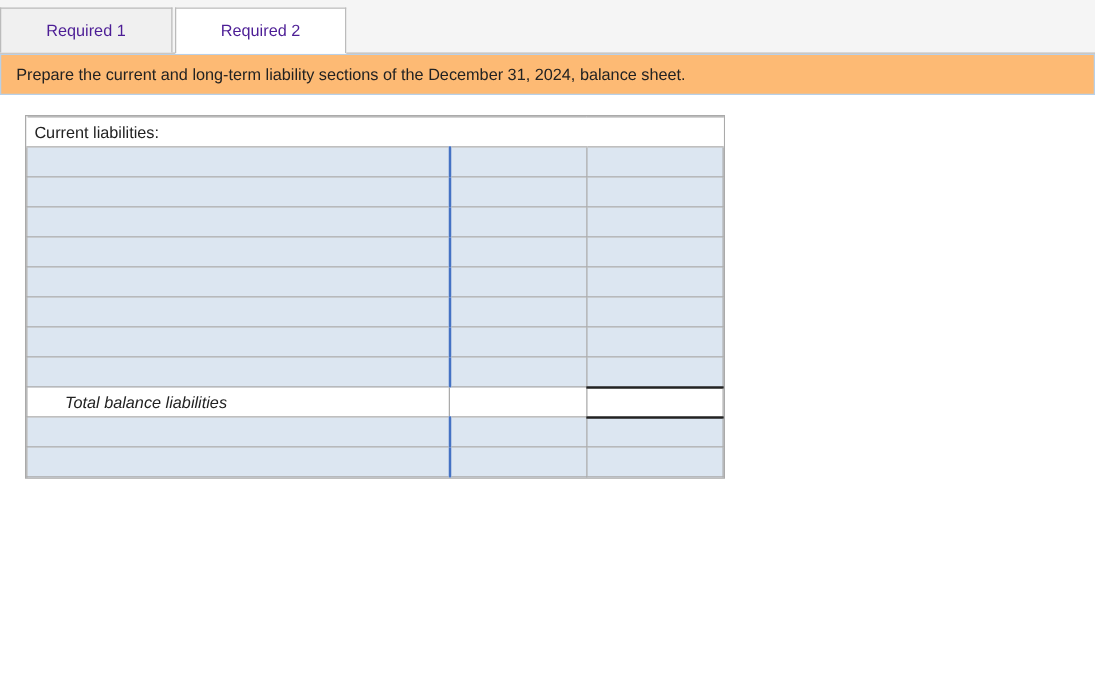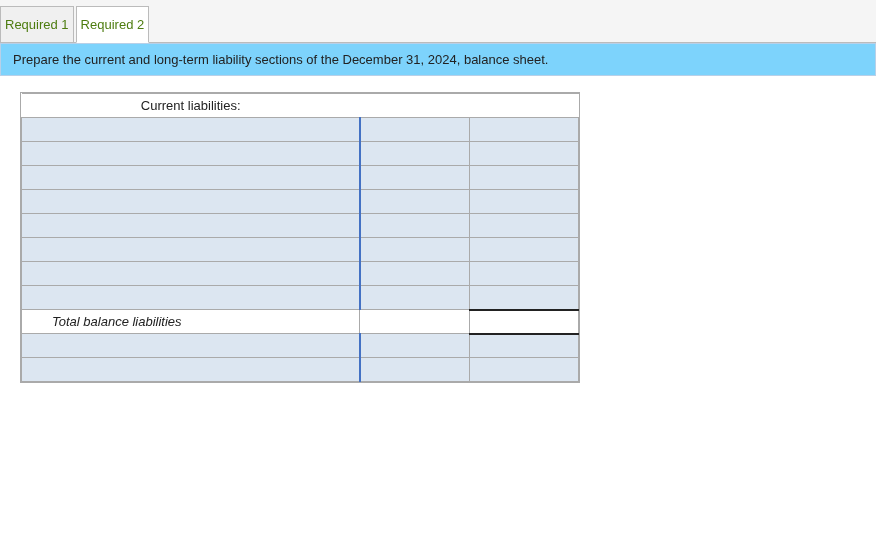--- a/index.html
+++ b/index.html
@@ -15,41 +15,41 @@
 
     
     .tabs {
       display: flex;
       border-bottom: 1px solid #bbb;
       padding: 0;
       background: #f5f5f5;
     }
 
     .tab {
-      padding: 10px 4px;
+      padding: 10px 36px;
       border: 1px solid #bbb;
       border-bottom: none;
       background: #f0f0f0;
       cursor: pointer;
       font-size: 13px;
-      color: #4d7c0f;
+      color: #4c1d95;
       margin-right: 2px;
       margin-top: 6px;
     }
 
     .tab.active {
       background: #fff;
       border-bottom: 1px solid #fff;
       margin-bottom: -1px;
       font-weight: normal;
     }
 
     
     .instruction-bar {
-      background: #7dd3fc;
+      background: #fdba74;
       border: 1px solid #b8d0e8;
       padding: 8px 12px;
       font-size: 13px;
       color: #222;
       margin: 0;
     }
 
     
     .content {
       padding: 16px 20px;
@@ -100,21 +100,20 @@
 
     .bs-table .amount-col2 {
       width: 110px;
     }
 
     .section-header td {
       font-weight: normal;
       background: #fff;
       border-left: none;
       border-right: none;
-      text-align: center;
     }
 
     .input-row td {
       background: #dce6f1;
     }
 
     .input-row .label-col {
       background: #dce6f1;
     }
 

